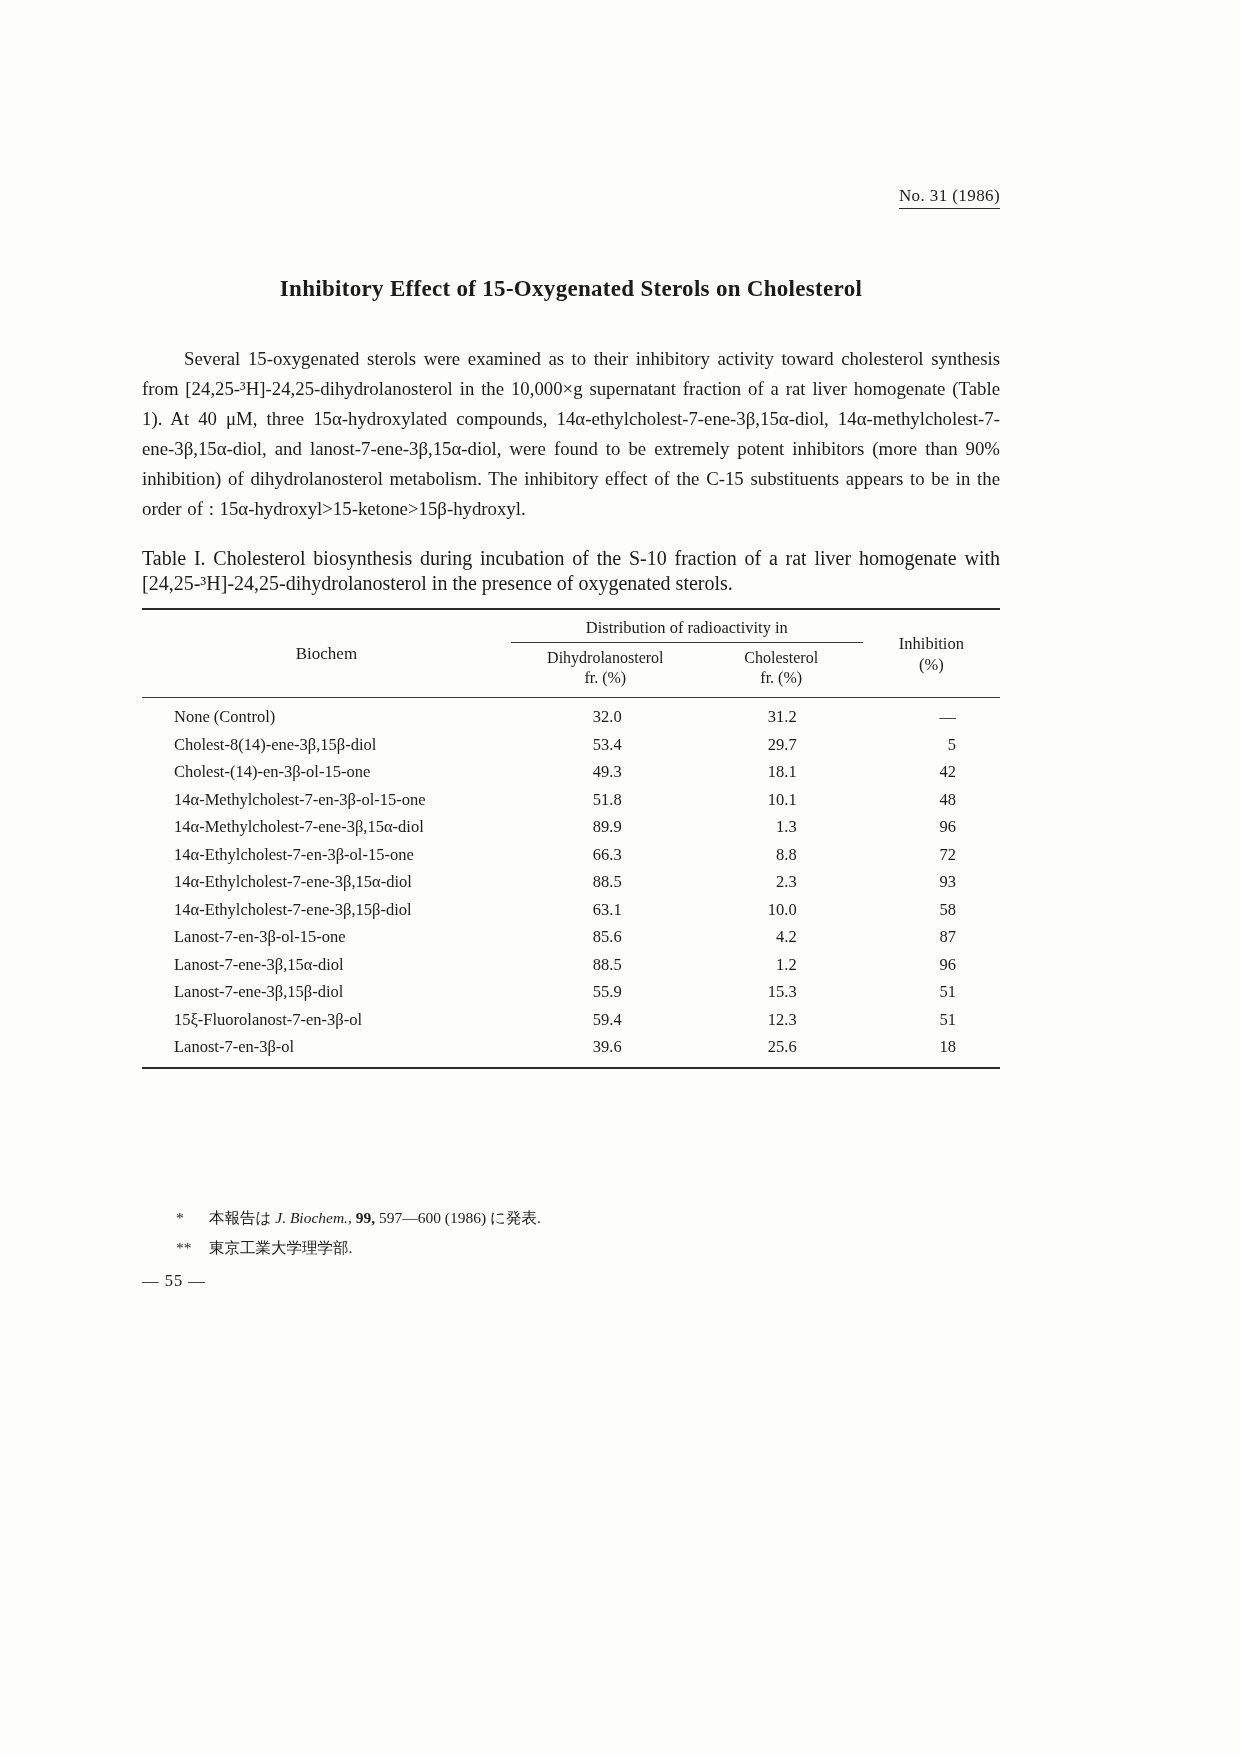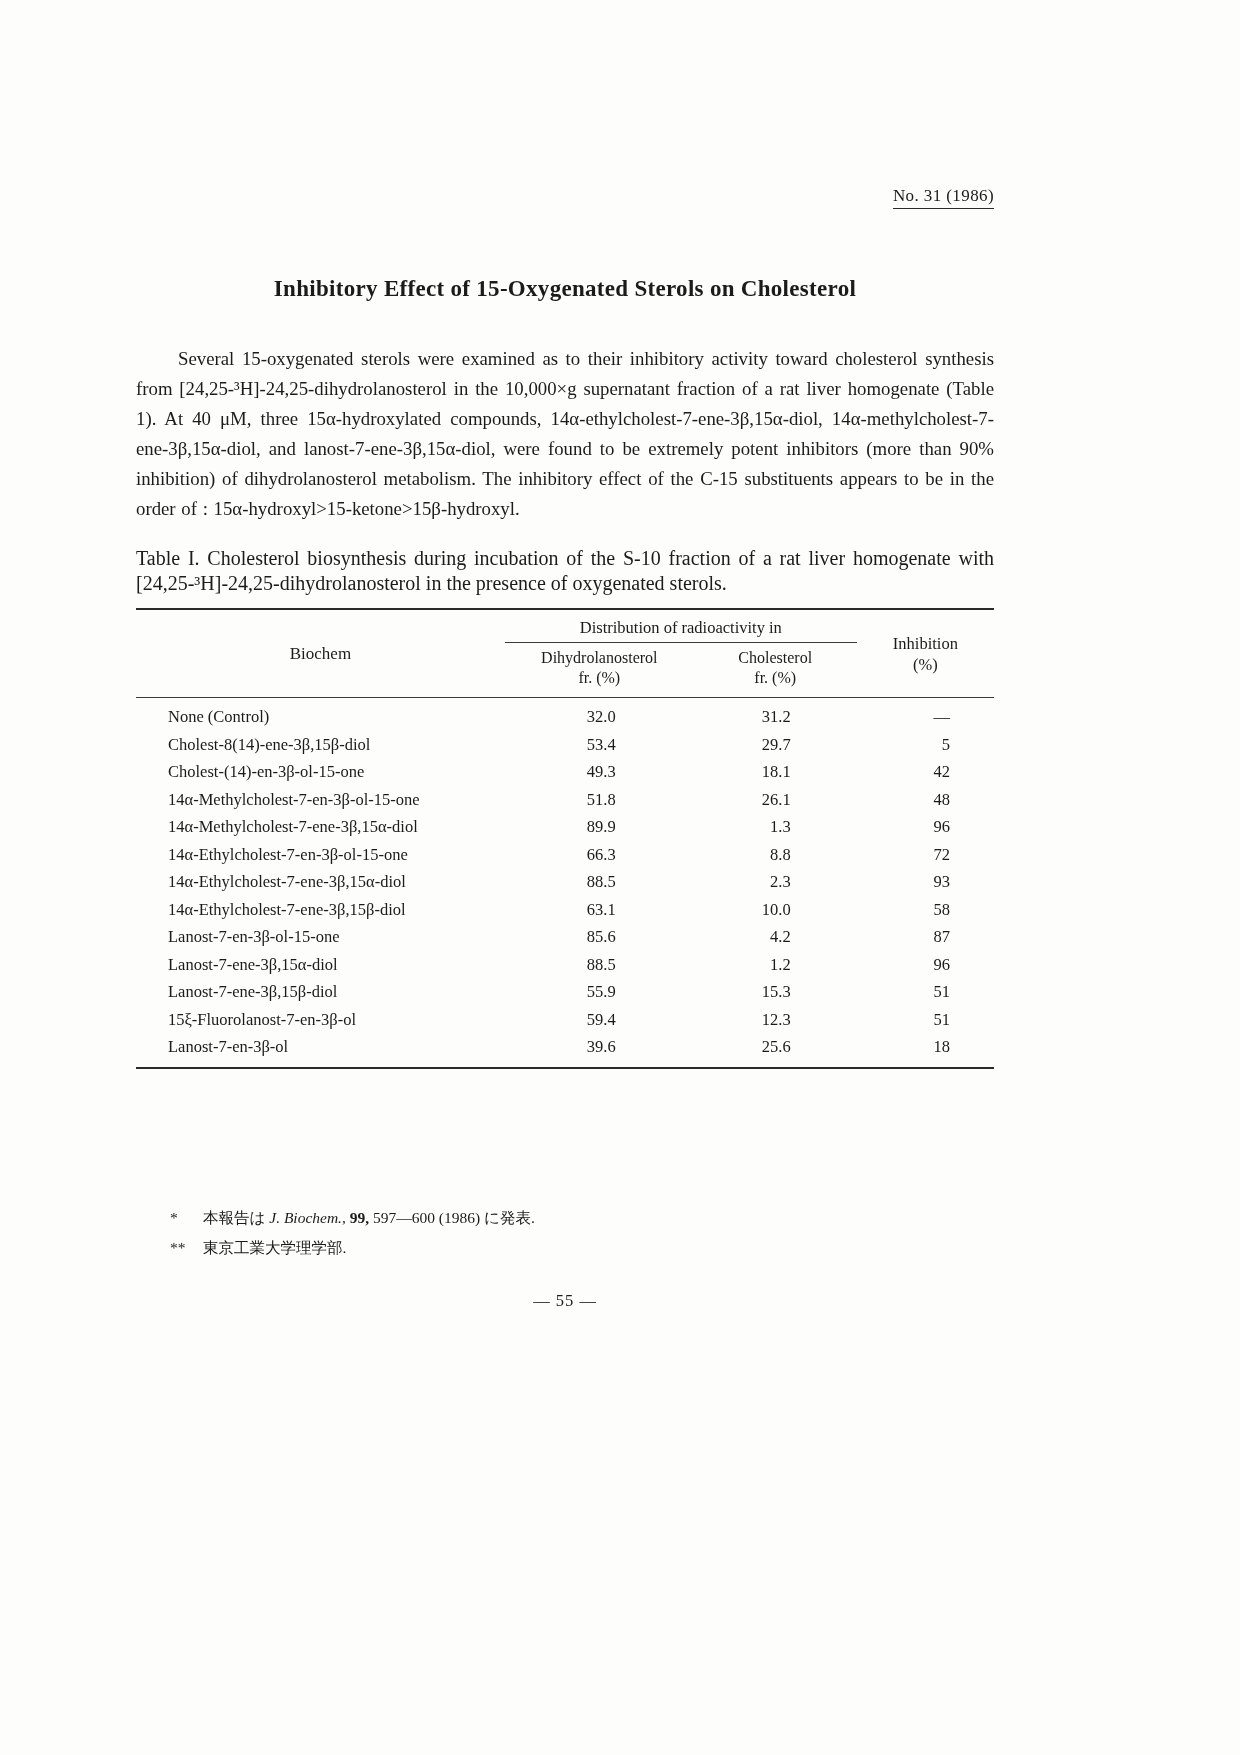--- a/index.html
+++ b/index.html
@@ -2,21 +2,21 @@
 <html><head>
 <meta charset="utf-8">
 <style>
   * { margin:0; padding:0; box-sizing:border-box; }
   html,body { background:#ffffff; }
   .page {
     width:1240px; height:1755px; position:relative; overflow:hidden;
     background:#fdfdfb; color:#1b1b1b;
     font-family:"Liberation Serif","DejaVu Serif",serif;
   }
-  .content { position:absolute; left:136px; top:0; width:858px; }
+  .content { position:absolute; left:142px; top:0; width:858px; }
 
   .issue-line { text-align:right; padding-top:186px; font-size:17px; }
   .issue-line span { border-bottom:1.5px solid #2a2a2a; padding-bottom:3px; letter-spacing:0.4px; }
 
   .title { margin-top:62px; text-align:center; font-size:23px; font-weight:bold; line-height:42px; letter-spacing:0.3px; }
 
   .authors { margin-top:30px; text-align:center; font-size:17.5px; line-height:32px; letter-spacing:0.3px; }
   .authors-jp { margin-top:22px; text-align:center; font-size:18px; letter-spacing:1px; }
 
   .abstract { margin-top:34px; font-size:18.8px; line-height:30px; text-align:justify; text-indent:42px; word-spacing:1px; }
@@ -40,21 +40,21 @@
   td.td-n1 { padding-right:78px; }
   td.td-n2 { padding-right:66px; }
   td.td-n3 { padding-right:44px; }
 
   .footnotes { margin-top:134px; font-size:15.5px; }
   .footnote { position:relative; padding-left:67px; line-height:30px; }
   .fn-marker { position:absolute; left:34px; }
   .fn-journal { font-style:italic; }
   .fn-volume { font-weight:bold; }
 
-  .page-number { margin-top:28px; text-align:center; font-size:16.5px; letter-spacing:1px; }
+  .page-number { margin-top:8px; text-align:left; font-size:16.5px; letter-spacing:1px; }
 </style>
 </head>
 <body>
 
 <div class="page">
   <div class="content">
 
     <div class="issue-line">
       <span>No. 31 (1986)</span>
     </div>
@@ -99,21 +99,21 @@
           </tr>
           <tr>
             <td class="td-compound">Cholest-(14)-en-3β-ol-15-one</td>
             <td class="td-num td-n1">49.3</td>
             <td class="td-num td-n2">18.1</td>
             <td class="td-num td-n3">42</td>
           </tr>
           <tr>
             <td class="td-compound">14α-Methylcholest-7-en-3β-ol-15-one</td>
             <td class="td-num td-n1">51.8</td>
-            <td class="td-num td-n2">26.1</td>
+            <td class="td-num td-n2">10.1</td>
             <td class="td-num td-n3">48</td>
           </tr>
           <tr>
             <td class="td-compound">14α-Methylcholest-7-ene-3β,15α-diol</td>
             <td class="td-num td-n1">89.9</td>
             <td class="td-num td-n2">1.3</td>
             <td class="td-num td-n3">96</td>
           </tr>
           <tr>
             <td class="td-compound">14α-Ethylcholest-7-en-3β-ol-15-one</td>

